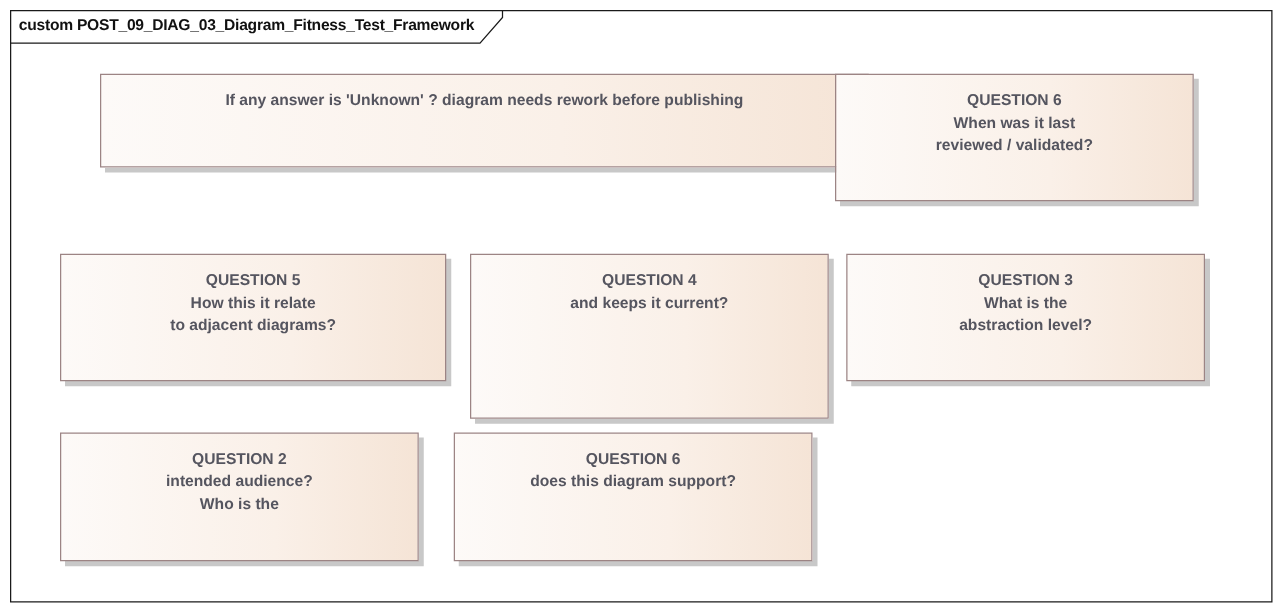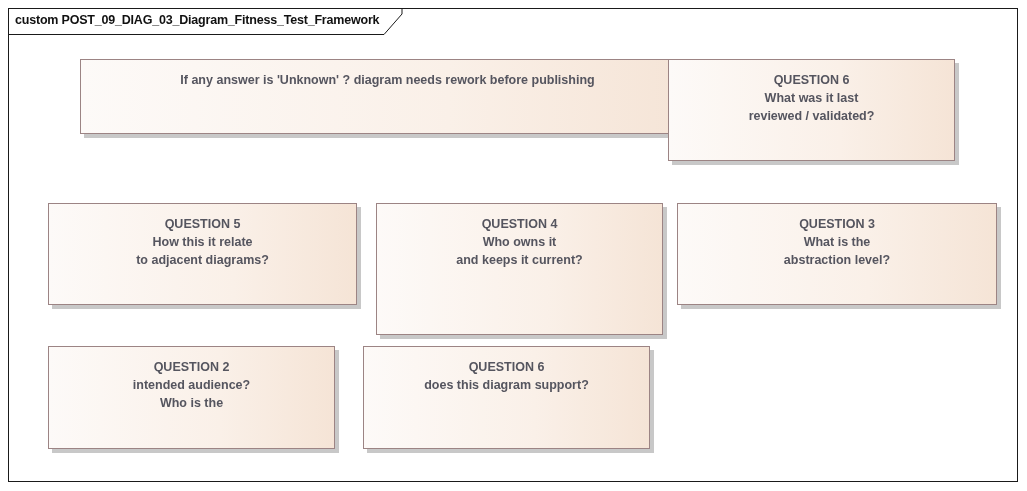--- a/index.html
+++ b/index.html
@@ -82,42 +82,41 @@
 
 <div class="box" style="left:48px; top:59px; width:615px; height:75px;margin-left:32px;">
   <div class="content" style="top:11px;">
     <span class="line">If any answer is 'Unknown' ? diagram needs rework before publishing</span>
   </div>
 </div>
 
 <div class="box" style="left:668px; top:59px; width:287px; height:102px;">
   <div class="content">
     <span class="line">QUESTION 6</span>
-    <span class="line">What was it last</span>
+    <span class="line">When was it last</span>
     <span class="line">reviewed / validated?</span>
   </div>
 </div>
 
 <div class="box" style="left:48px; top:203px; width:309px; height:102px;">
   <div class="content">
     <span class="line">QUESTION 5</span>
     <span class="line">How this it relate</span>
     <span class="line">to adjacent diagrams?</span>
   </div>
 </div>
 
 <div class="box" style="left:376px; top:203px; width:287px; height:132px;">
   <div class="content">
     <span class="line">QUESTION 4</span>
-    <span class="line">Who owns it</span>
     <span class="line">and keeps it current?</span>
   </div>
 </div>
 
-<div class="box" style="left:677px; top:203px; width:320px; height:102px;">
+<div class="box" style="left:677px; top:203px; width:287px; height:102px;">
   <div class="content">
     <span class="line">QUESTION 3</span>
     <span class="line">What is the</span>
     <span class="line">abstraction level?</span>
   </div>
 </div>
 
 <div class="box" style="left:48px; top:346px; width:287px; height:103px;padding-left:12px;">
   <div class="content">
     <span class="line">QUESTION 2</span>

